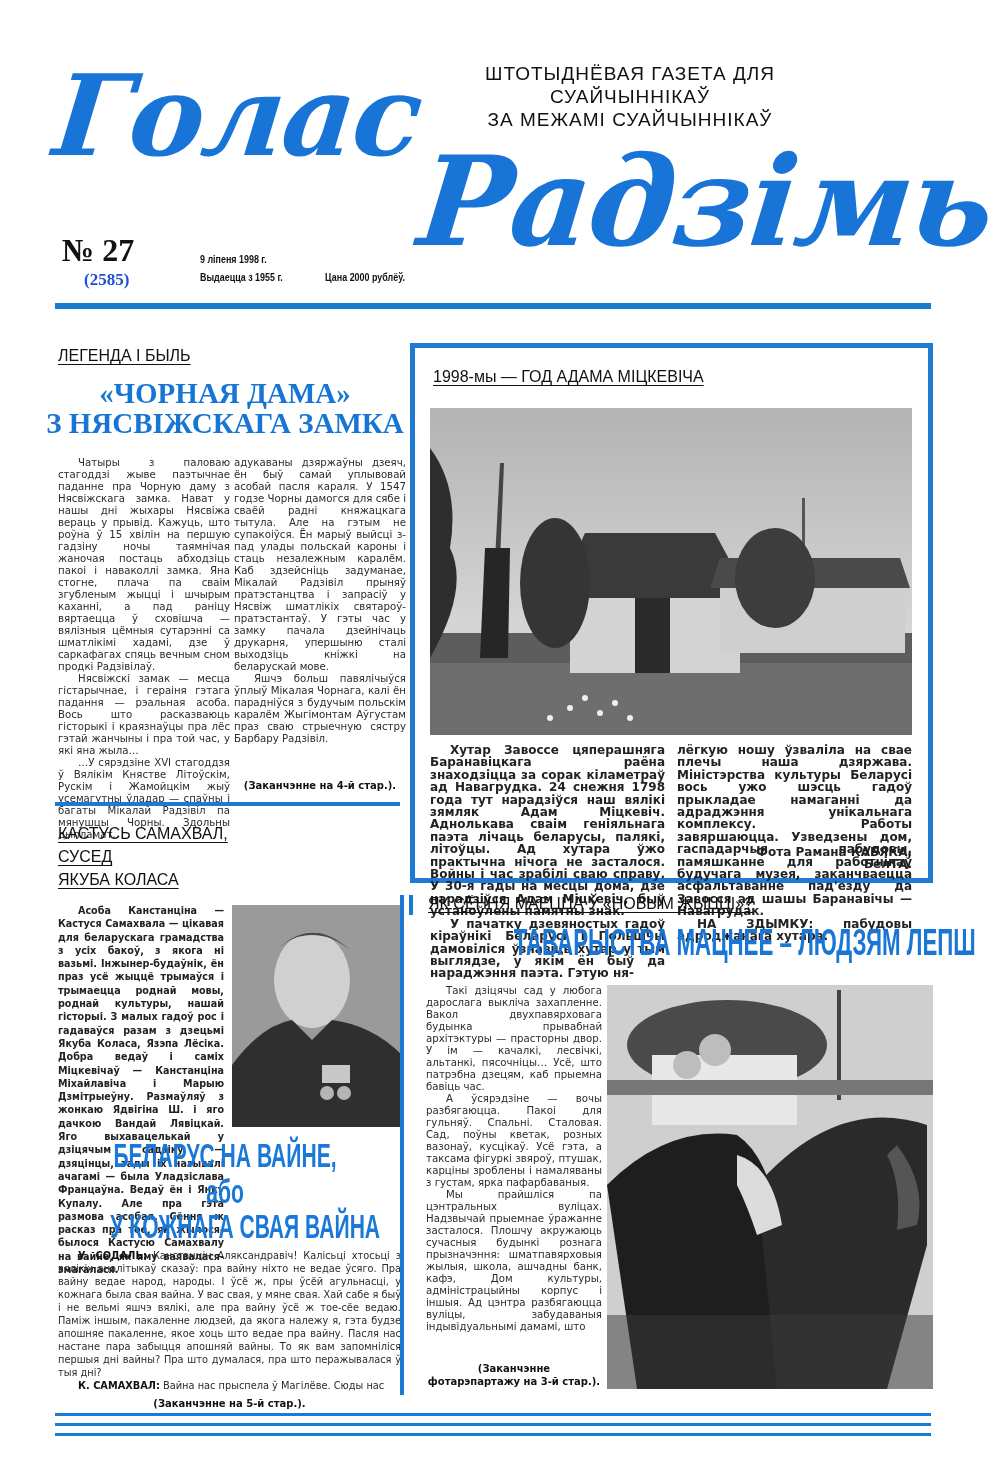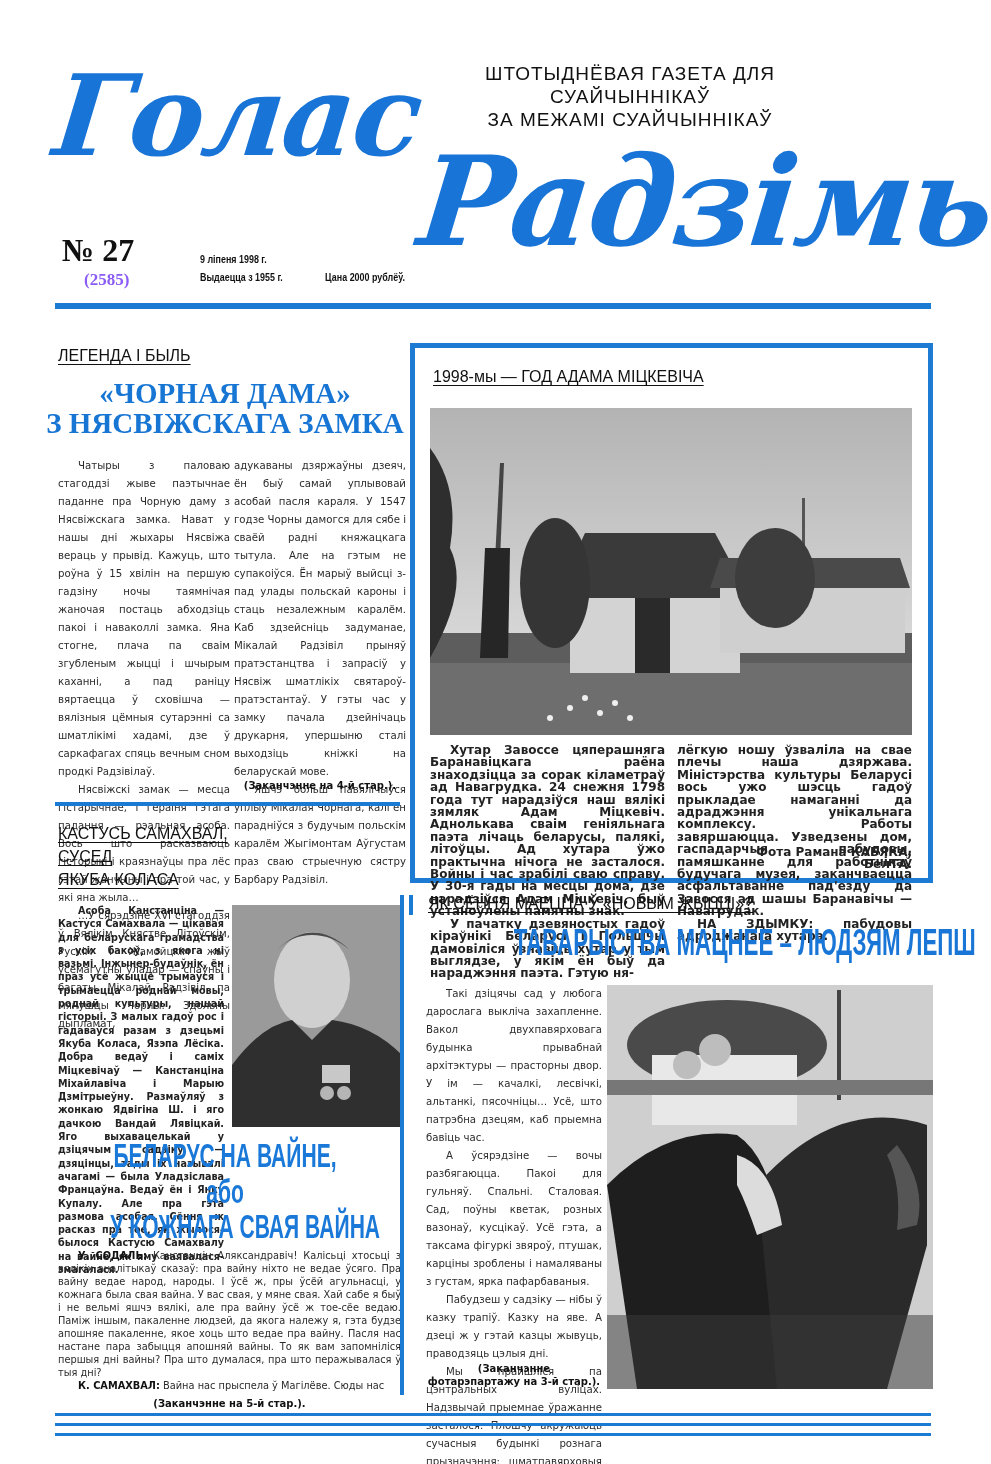--- a/index.html
+++ b/index.html
@@ -10,34 +10,34 @@
   .title-word { position:absolute; font-family:"DejaVu Serif", serif; font-style:italic;
                 font-weight:bold; color:#1874d6; letter-spacing:-2px; line-height:1; }
   #title1 { left:55px; top:60px; font-size:112px; transform:skewX(-6deg); }
   #title2 { left:420px; top:140px; font-size:124px; transform:skewX(-6deg); }
   .tagline { position:absolute; left:430px; top:62px; width:400px; text-align:center;
              font-family:"Liberation Sans", sans-serif; font-size:19px; letter-spacing:1px;
              line-height:23px; color:#111; }
   .issue-no { position:absolute; left:62px; top:232px; font-family:"Liberation Serif", serif;
               font-weight:bold; font-size:32px; color:#111; }
   .issue-total { position:absolute; left:84px; top:270px; font-family:"Liberation Serif", serif;
-                 font-weight:bold; font-size:17px; color:#8b5cf6; }
+                 font-weight:bold; font-size:17px; color:#1d4ed8; }
   .meta { position:absolute; font-family:"Liberation Sans", sans-serif; font-weight:bold;
           font-size:10.5px; color:#111; transform:scaleX(0.85); transform-origin:left; }
   .rule { position:absolute; background:#1b7ad1; }
 
   
   .kicker { position:absolute; font-family:"Liberation Sans", sans-serif; font-size:16px;
             color:#111; text-decoration:underline; text-underline-offset:3px; line-height:22px; }
   .headline { position:absolute; text-align:center; color:#1775d4;
               font-family:"Liberation Serif", serif; font-weight:bold; line-height:1.05; }
   .condensed { font-family:"Liberation Sans", sans-serif; font-weight:bold;
                transform:scaleX(0.62); transform-origin:center; white-space:nowrap; }
   .col { position:absolute; font-family:"DejaVu Sans", sans-serif; font-size:10.2px;
-         line-height:18px; color:#2b2b2b; text-align:justify; hyphens:auto; }
+         line-height:12px; color:#2b2b2b; text-align:justify; hyphens:auto; }
   .col p { margin:0; text-indent:20px; }
   .col.bold { font-weight:bold; font-size:12px; line-height:12.4px; color:#222; }
   .cont { position:absolute; font-family:"DejaVu Sans", sans-serif; font-weight:bold;
           font-size:10px; color:#111; text-align:center; }
   .frame { position:absolute; border:5px solid #1e7bd3; box-sizing:border-box; }
   .photo { position:absolute; overflow:hidden; background:#888; }
   .photo svg { display:block; width:100%; height:100%; }
   .speaker { font-weight:bold; color:#111; }
 </style>
 </head>
@@ -161,21 +161,20 @@
 
 <div>
   <div class="rule" style="left:409px; top:895px; width:4px; height:20px;"></div>
   <div class="kicker" style="left:428px; top:893px;">ЯК СЁННЯ МАЕЦЦА Ў «НОВЫМ ЖЫЦЦІ»?</div>
   <div class="headline" style="left:414px; top:924px; width:525px; color:#1a76d6;">
     <div class="condensed" style="font-size:36px;">ТАВАРЫСТВА МАЦНЕЕ – ЛЮДЗЯМ ЛЕПШ</div>
   </div>
   <div class="col" style="left:426px; top:985px; width:176px;">
     <p>Такі дзіцячы сад у любога дарослага выкліча захапленне. Вакол двухпавярховага будынка прывабнай архітэктуры — прасторны двор. У ім — качалкі, лесвічкі, альтанкі, пясочніцы… Усё, што патрэбна дзецям, каб прыемна бавіць час.</p>
     <p>А ўсярэдзіне — вочы разбягаюцца. Пакоі для гульняў. Спальні. Сталовая. Сад, поўны кветак, розных вазонаў, кусцікаў. Усё гэта, а таксама фігуркі звяроў, птушак, карціны зроблены і намаляваны з густам, ярка пафарбаваныя.</p>
-    <p>Пабудзеш у садзіку — нібы ў казку трапіў. Казку на яве. А дзеці ж у гэтай казцы жывуць, праводзяць цэлыя дні.</p>
     <p>Мы прайшліся па цэнтральных вуліцах. Надзвычай прыемнае ўражанне засталося. Плошчу акружаюць сучасныя будынкі рознага прызначэння: шматпавярховыя жылыя, школа, ашчадны банк, кафэ, Дом культуры, адміністрацыйны корпус і іншыя. Ад цэнтра разбягаюцца вуліцы, забудаваныя індывідуальнымі дамамі, што</p>
   </div>
   <div class="cont" style="left:426px; top:1362px; width:176px; line-height:13px;">
     <div>(Заканчэнне</div>
     <div>фотарэпартажу на 3-й стар.).</div>
   </div>
   <div class="photo" style="left:607px; top:985px; width:326px; height:404px;">
     <svg viewBox="0 0 326 404" preserveAspectRatio="none">
       <rect width="326" height="404" fill="#cfcfcf"></rect>
       <ellipse cx="120" cy="60" rx="100" ry="45" fill="#4a4a4a"></ellipse>

